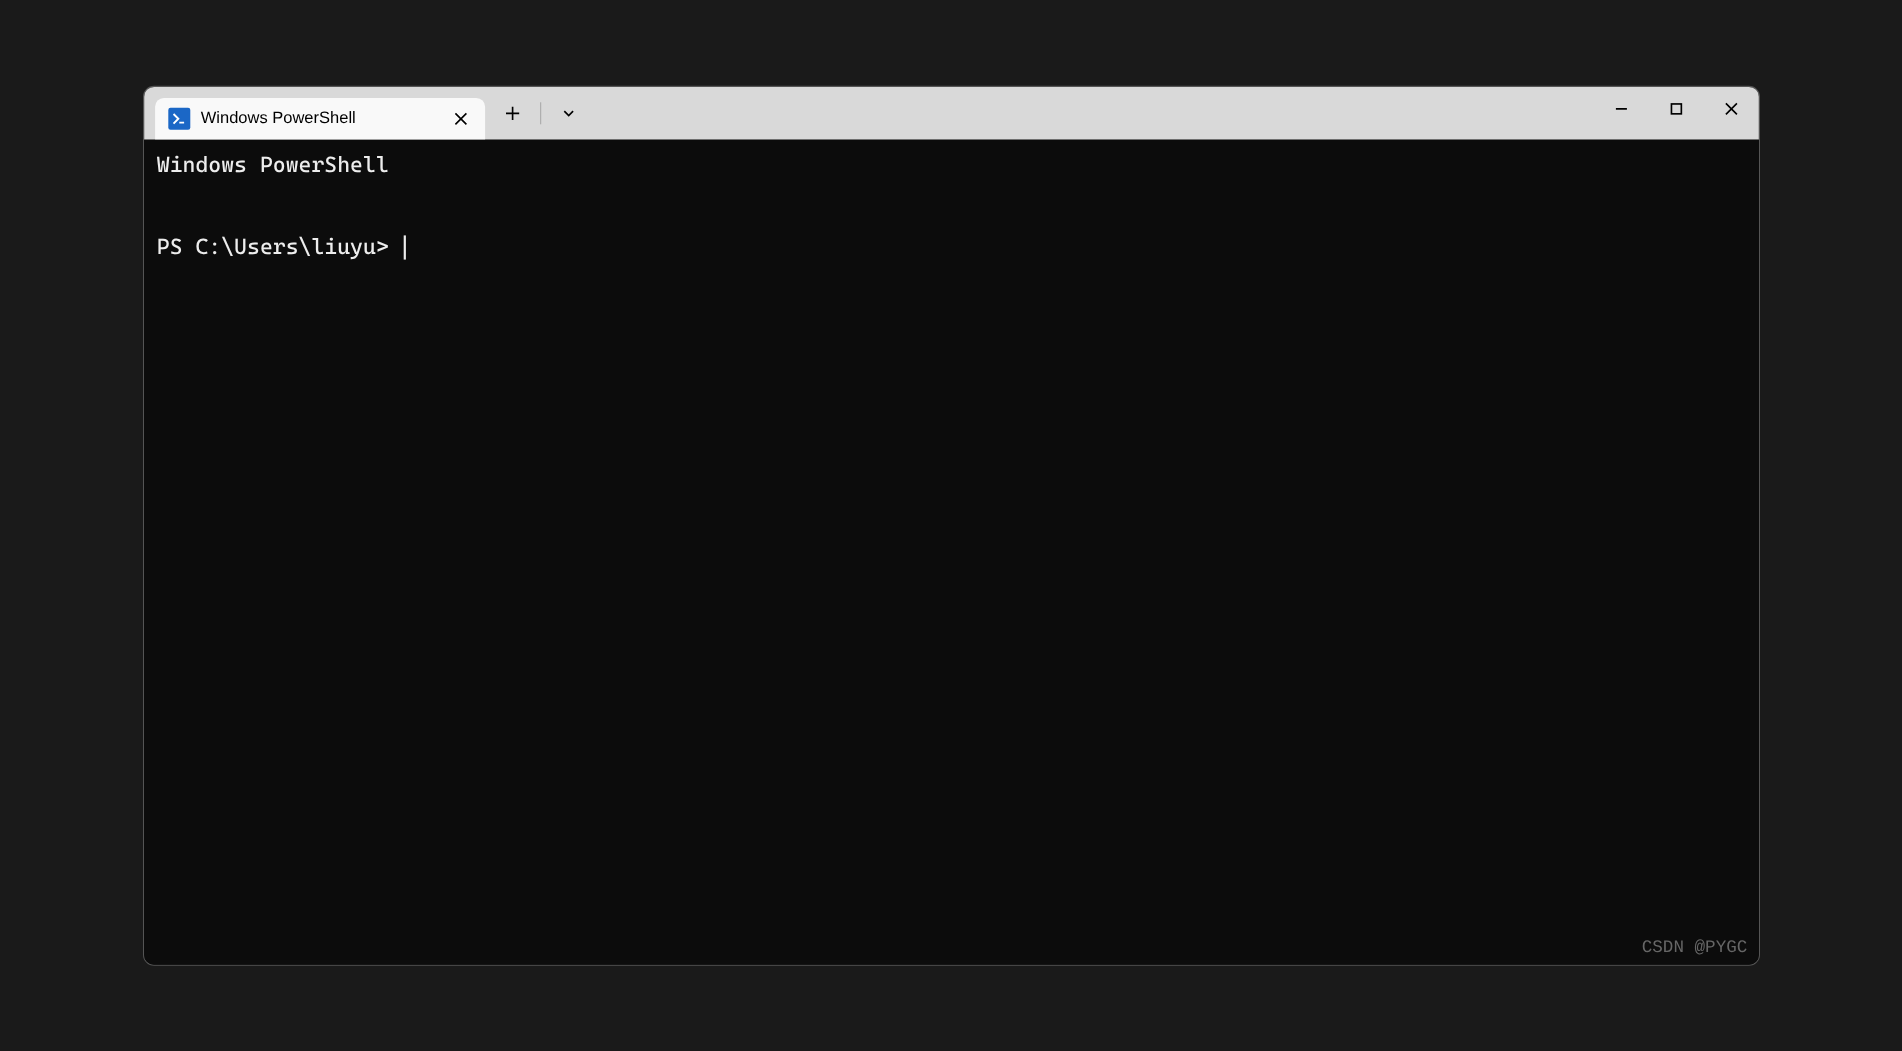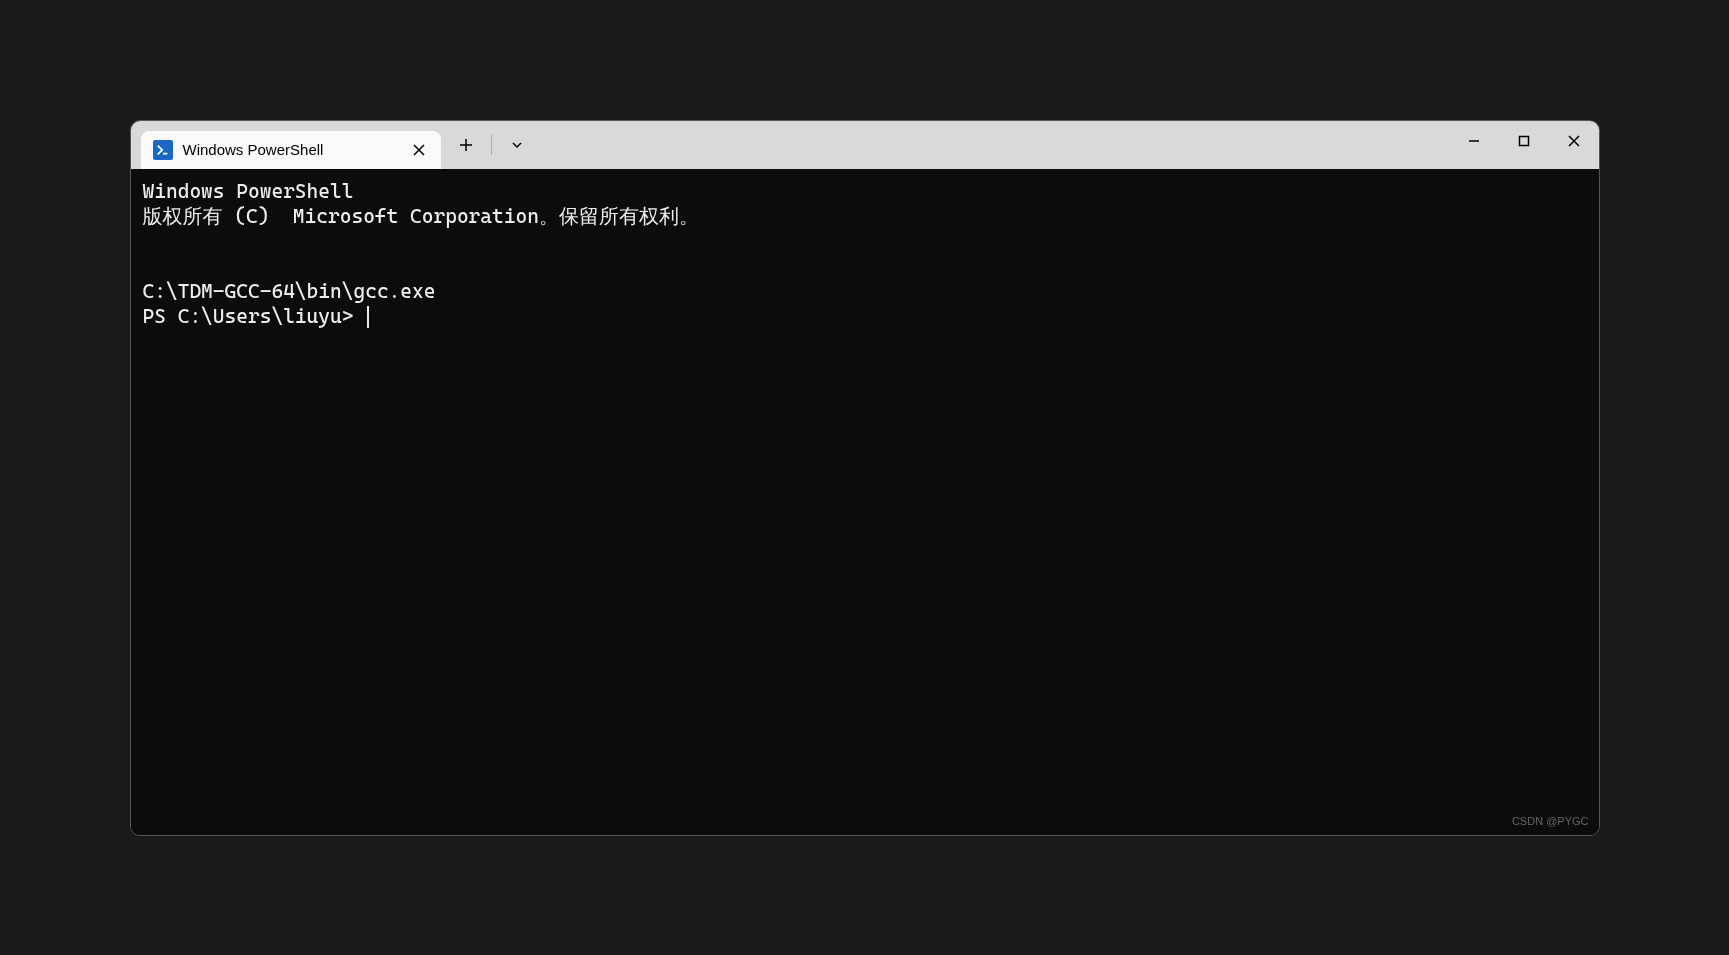--- a/index.html
+++ b/index.html
@@ -11,21 +11,21 @@
       width: 1729px;
       height: 955px;
       background: #1a1a1a;
       display: flex;
       align-items: center;
       justify-content: center;
       font-family: Consolas, 'Courier New', monospace;
     }
     .window {
       width: 1470px;
-      height: 716px;
+      height: 800px;
       background: #0c0c0c;
       border-radius: 10px;
       overflow: hidden;
       border: 1px solid #555;
       display: flex;
       flex-direction: column;
       position: relative;
     }
     .titlebar {
       height: 48px;
@@ -140,22 +140,22 @@
       height: 22px;
       background: #ededed;
       vertical-align: text-bottom;
       margin-left: 2px;
     }
     .watermark {
       position: absolute;
       bottom: 6px;
       right: 10px;
       color: #666;
-      font-size: 11px;
-      font-family: Liberation Sans, sans-serif;
+      font-size: 16px;
+      font-family: Liberation Mono, monospace;
     }
   </style>
 </head>
 <body>
 
 <div class="window">
   <div class="titlebar">
     <div class="tab">
       <div class="tab-icon">
         <svg width="14" height="14" viewBox="0 0 16 16">
@@ -197,24 +197,22 @@
       <div class="window-control">
         <svg width="14" height="14" viewBox="0 0 14 14">
             <path d="M2 2 L12 12 M12 2 L2 12" stroke="#000" stroke-width="1.5"></path>
           </svg>
       </div>
     </div>
   </div>
 
   <div class="terminal">
     <div class="terminal-line">Windows PowerShell</div>
-    <div class="terminal-line">版权所有 (C)  Microsoft Corporation。保留所有权利。</div>
     <div class="terminal-line">&nbsp;</div>
     <div class="terminal-line">&nbsp;</div>
 
-    <div class="terminal-line">C:\TDM-GCC-64\bin\gcc.exe</div>
 
 
     <div class="terminal-line"><span class="prompt">PS C:\Users\liuyu&gt; </span><span class="cursor"></span></div>
 
     <div class="watermark">CSDN @PYGC</div>
   </div>
 </div>
 
 </body></html>

